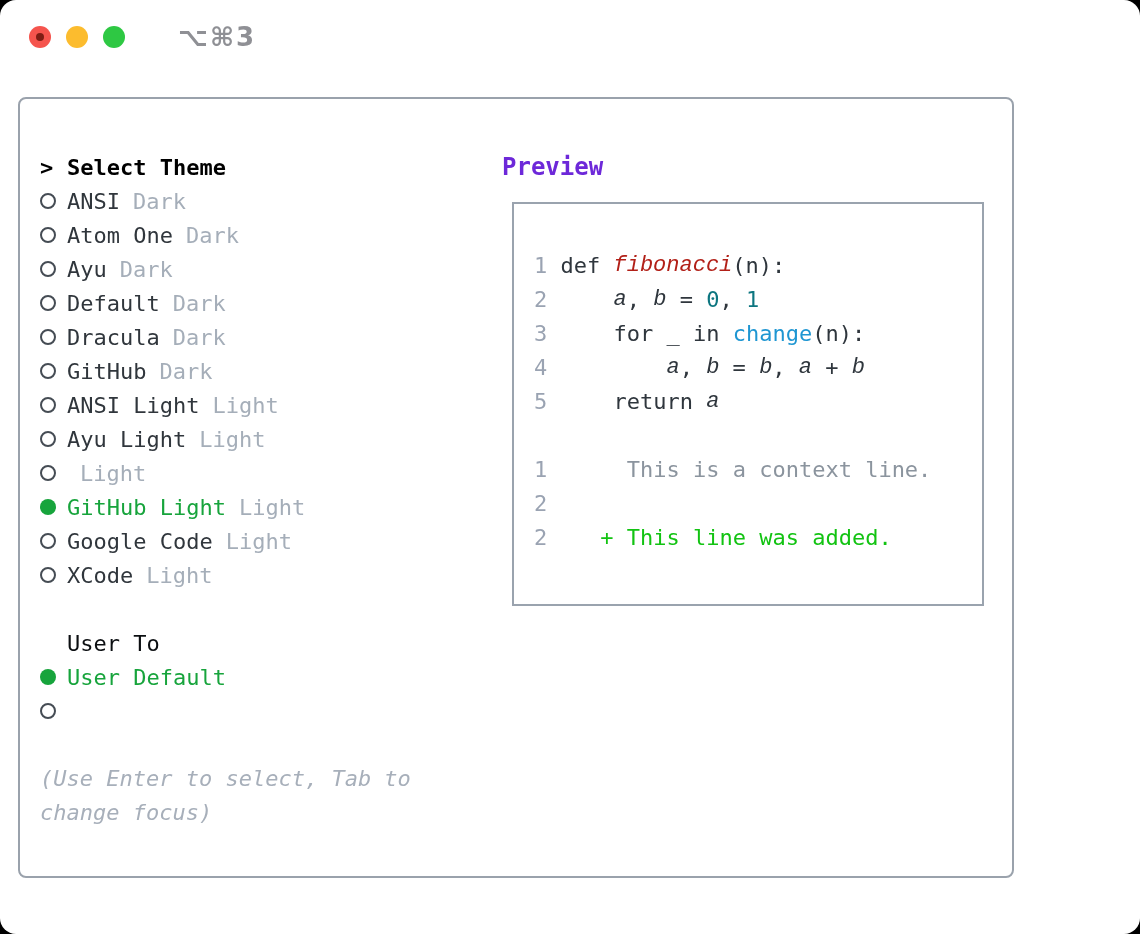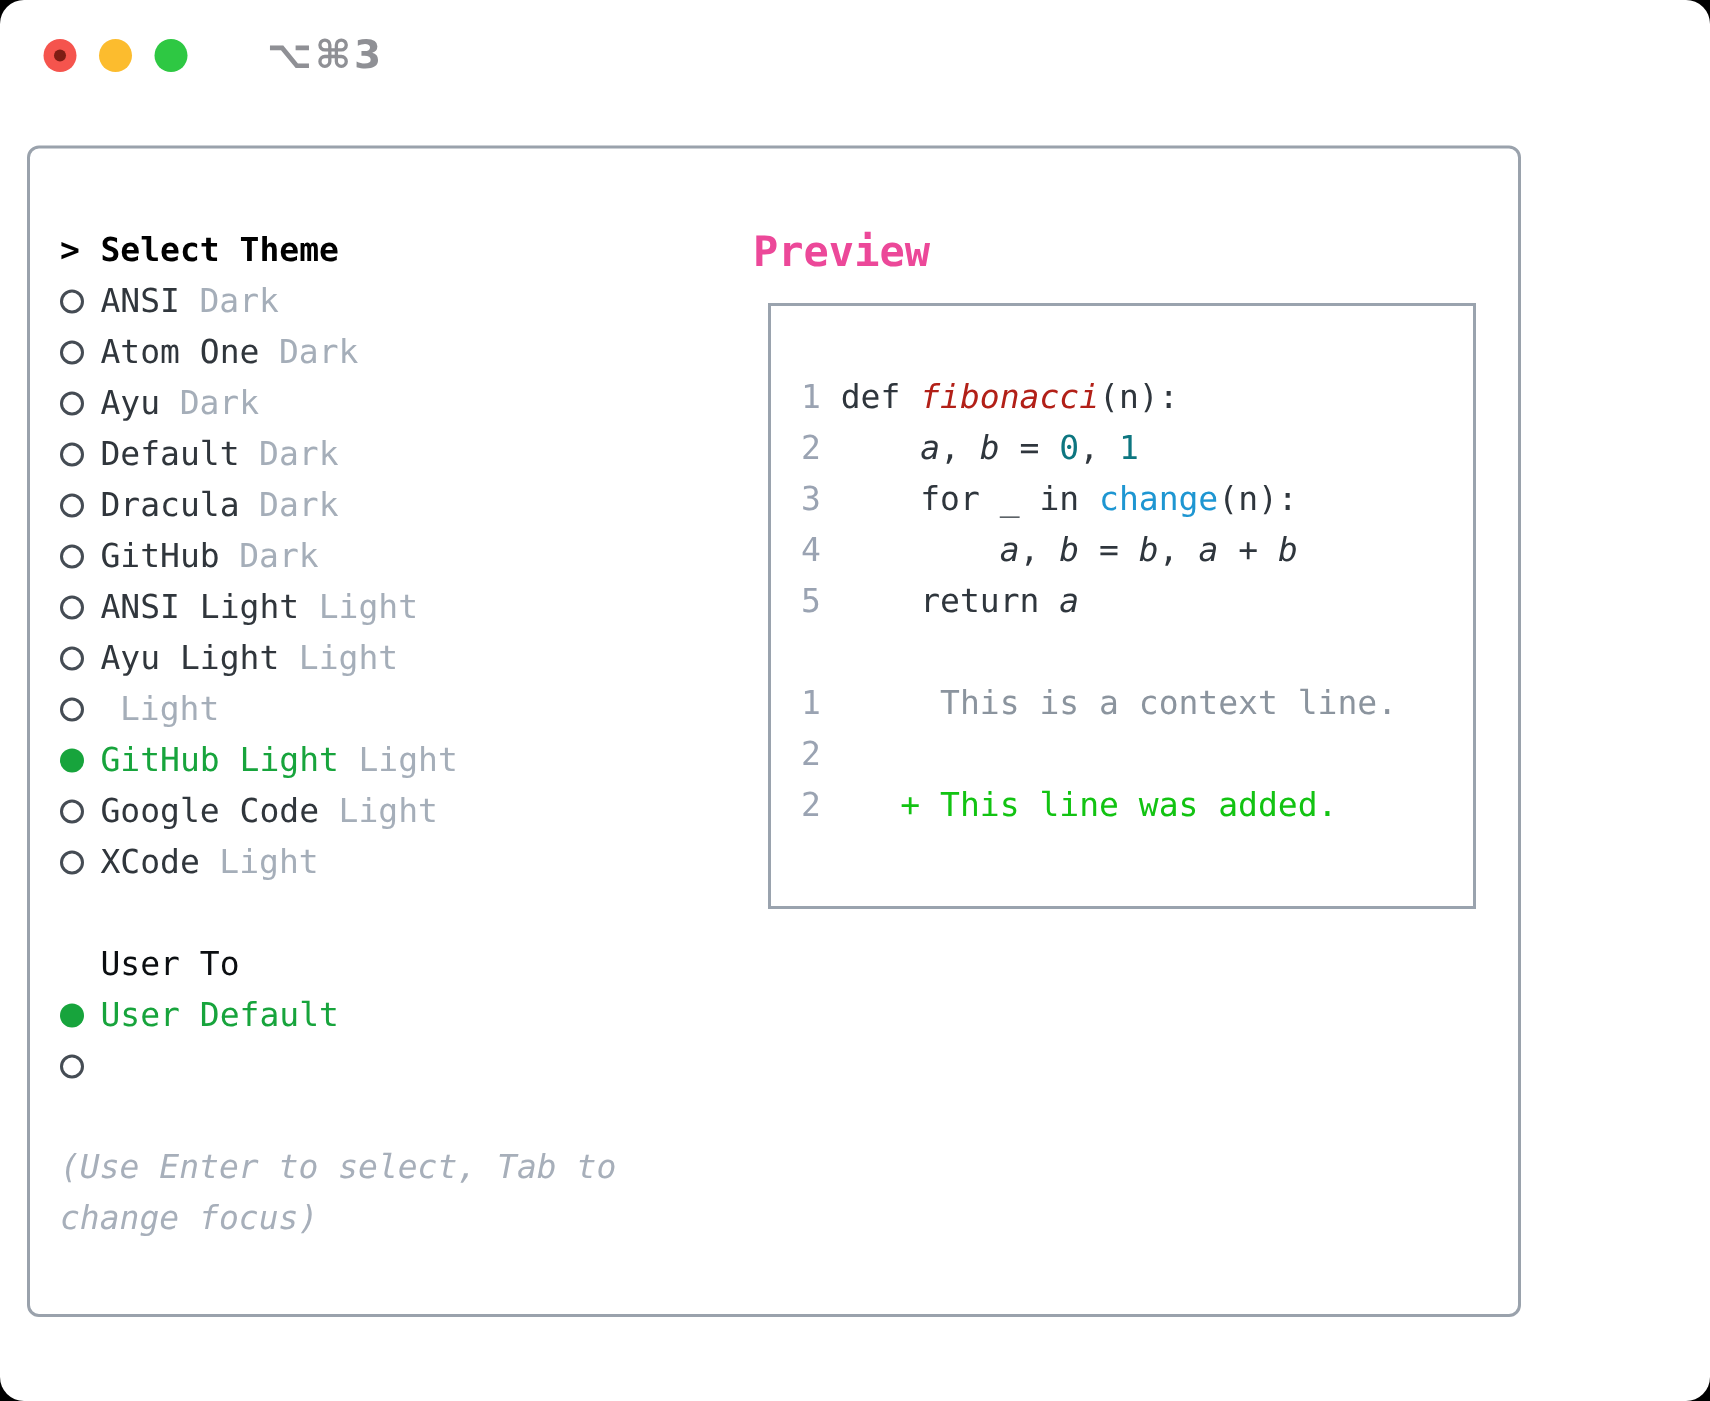--- a/index.html
+++ b/index.html
@@ -99,43 +99,43 @@
     line-height: 34px;
     font-style: italic;
   }
   
   .preview-title {
     position: absolute;
     left: 482px; top: 51px;
     height: 34px;
     display: flex;
     align-items: center;
-    font-size: 28px;
-    font-weight: 700;
-    color: #ec4899;
+    font-size: 24px;
+    font-weight: 700;
+    color: #6d28d9;
   }
   .preview-box {
     position: absolute;
     left: 492px; top: 103px;
     width: 472px; height: 404px;
     border: 2px solid #9aa3ae;
     background: #fff;
     padding-top: 44px;
     padding-left: 20px;
     box-sizing: border-box;
     overflow: hidden;
   }
   .code-line {
     height: 34px;
     display: flex;
     align-items: center;
     white-space: pre;
     font-size: 22px;
   }
-  .i { font-style: italic; }
+  .i { font-style: italic; font-family: Liberation Mono, monospace; }
 </style>
 </head>
 <body>
 
 <div class="window">
 
   <div class="titlebar">
     <div id="lights" style="display: flex;">
         <div class="light" style="background: rgb(245, 84, 77);">
           <span class="inner-dot" style="background: rgb(126, 29, 20);"></span>

